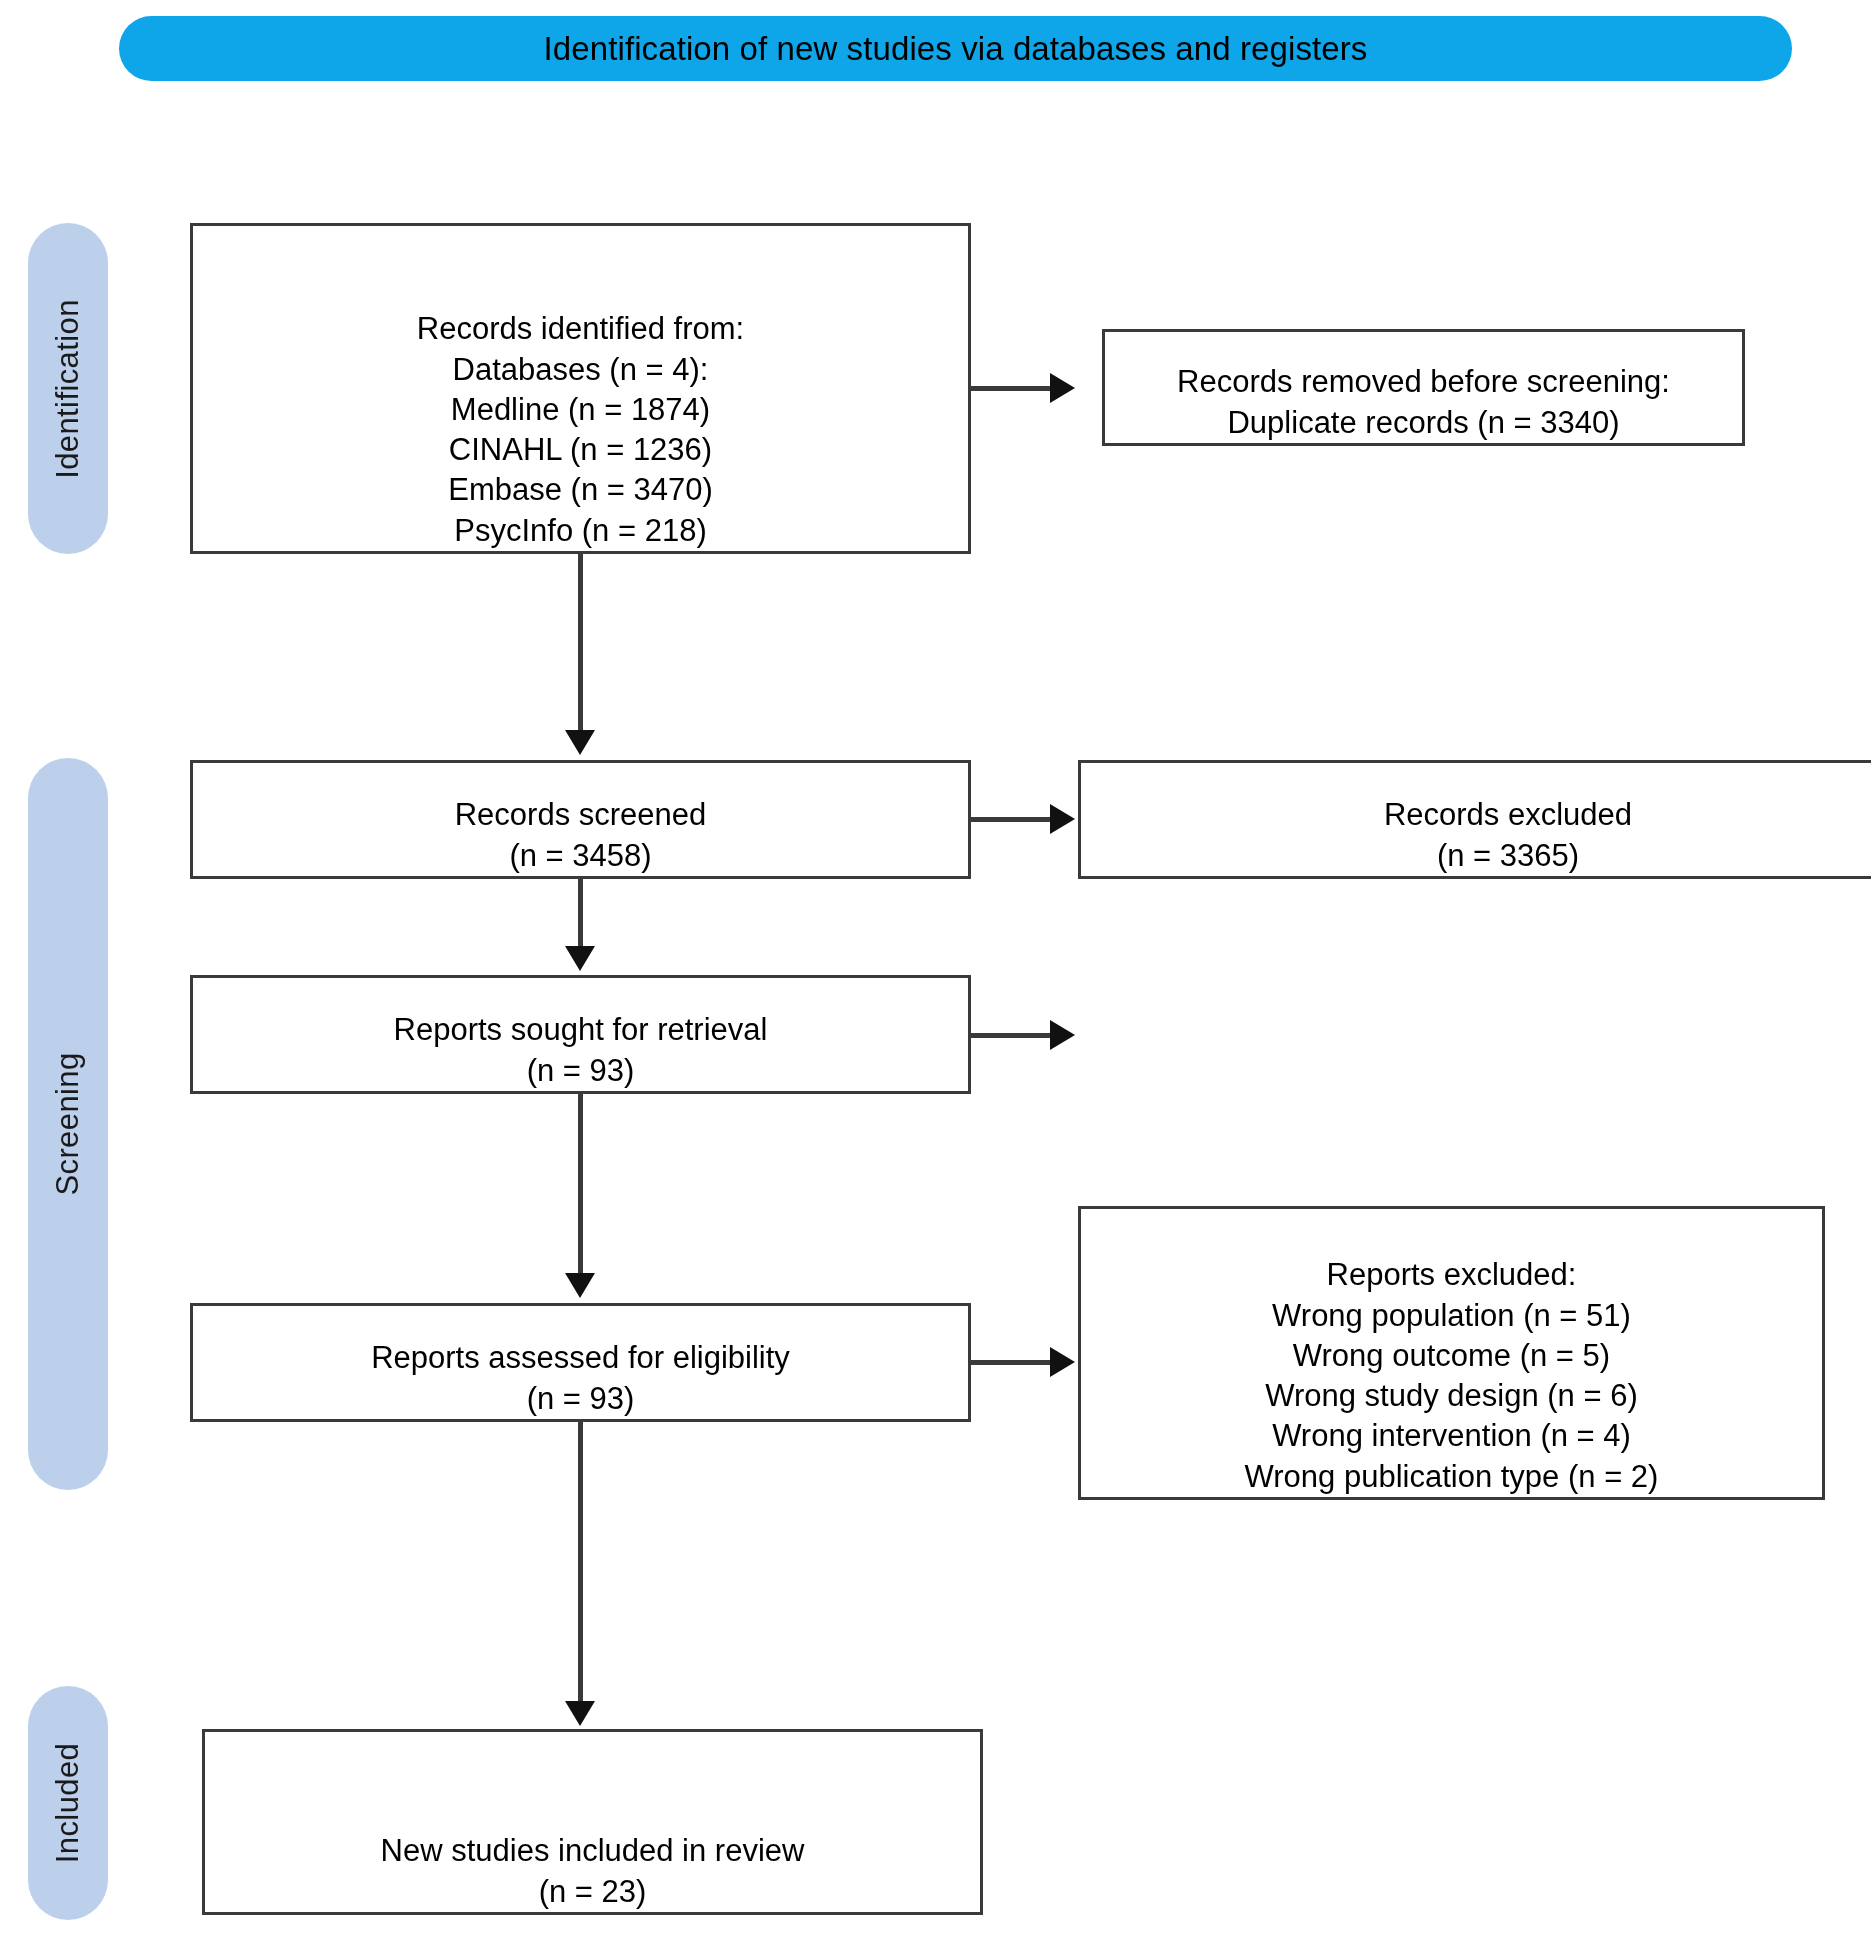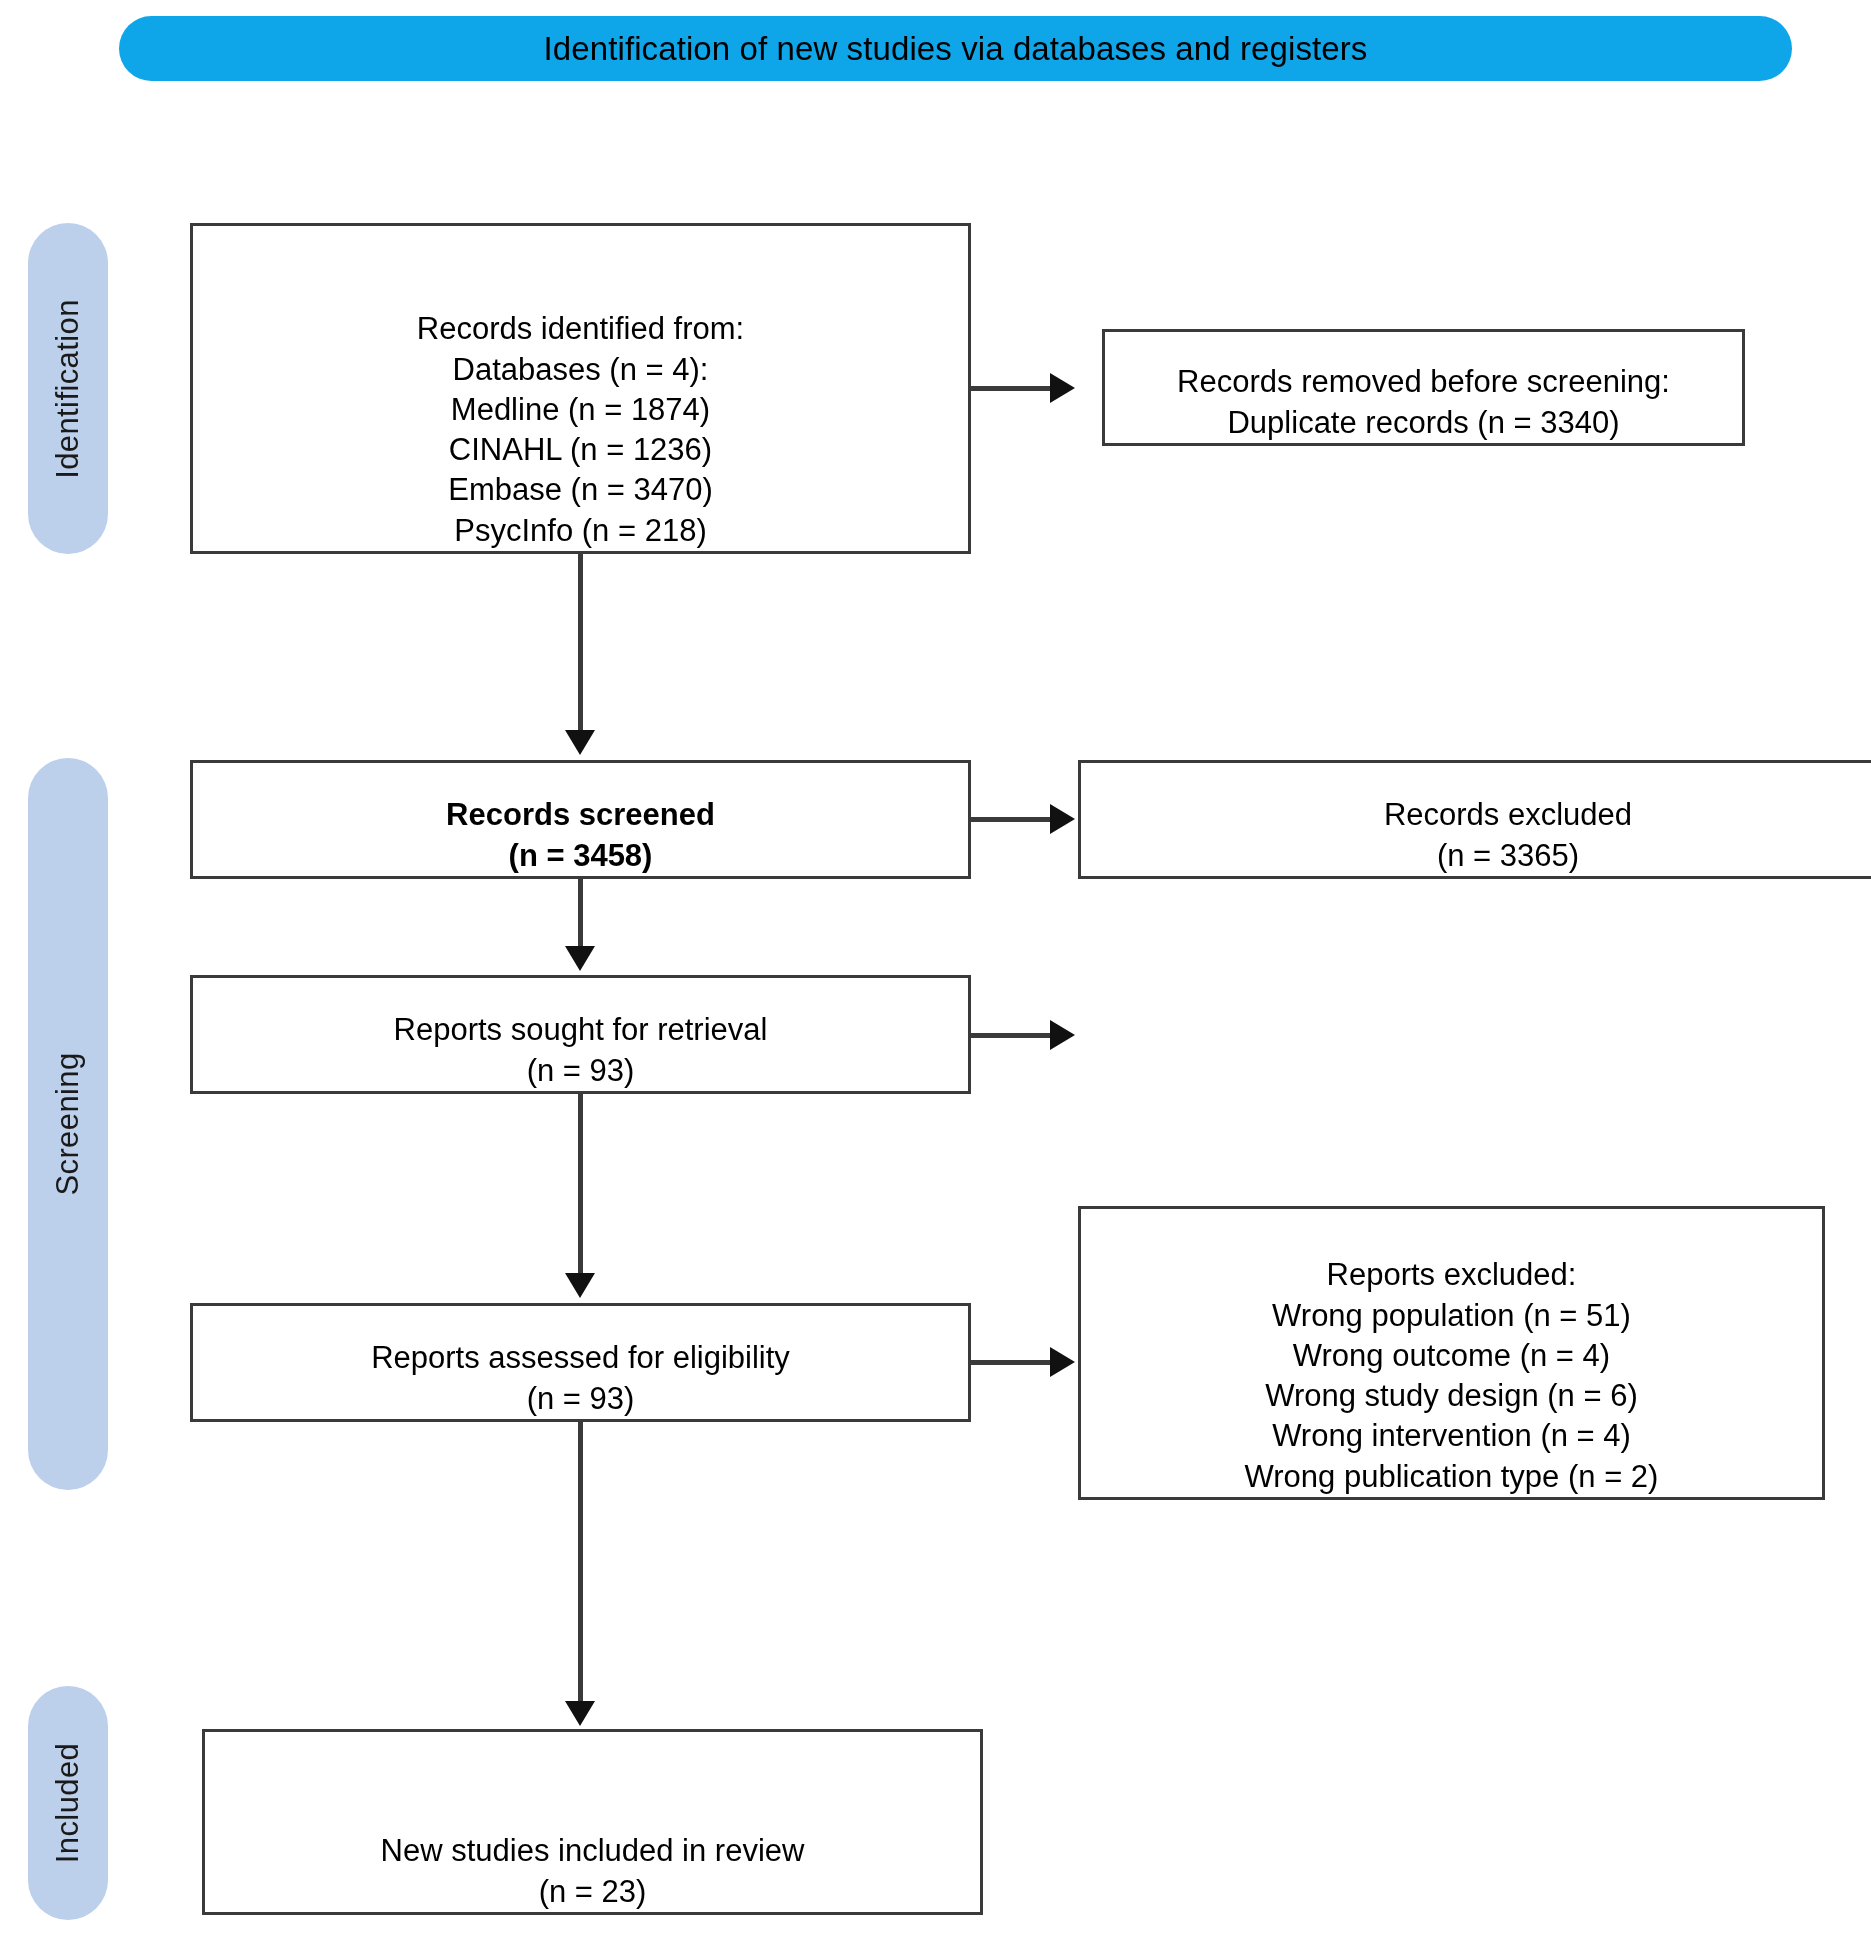--- a/index.html
+++ b/index.html
@@ -76,21 +76,21 @@
   .box-inner {
     font-size: 31px;
     line-height: 1.30;
     color: #000000;
     padding: 0 12px;
   }
   .box-inner .ln { display: block; white-space: nowrap; }
 
   
   #box-identified      { left: 190px;  top: 223px;  width: 781px; height: 331px; }
-  #box-screened        { left: 190px;  top: 760px; width: 781px; height: 119px; font-weight: bold; }
+  #box-screened        { left: 190px;  top: 760px; width: 781px; height: 119px; }
   #box-sought          { left: 190px;  top: 975px; width: 781px; height: 119px; }
   #box-assessed        { left: 190px;  top: 1303px; width: 781px; height: 119px; }
   #box-included        { left: 202px;  top: 1729px; width: 781px; height: 186px; }
 
   
   #box-removed         { left: 1102px; top: 329px;  width: 643px; height: 117px; }
   #box-rec-excluded    { left: 1078px; top: 760px; width: 860px; height: 119px; }
   #box-not-retrieved   { left: 1078px; top: 975px; width: 747px; height: 119px; }
   #box-rep-excluded    { left: 1078px; top: 1206px; width: 747px; height: 294px; }
 
@@ -209,21 +209,21 @@
     <div class="box-inner">
       <span class="ln">Reports assessed for eligibility</span>
       <span class="ln">(n = 93)</span>
     </div>
   </div>
 
   <div class="box" id="box-rep-excluded">
     <div class="box-inner">
       <span class="ln">Reports excluded:</span>
       <span class="ln">Wrong population (n = 51)</span>
-      <span class="ln">Wrong outcome (n = 4)</span>
+      <span class="ln">Wrong outcome (n = 5)</span>
       <span class="ln">Wrong study design (n = 6)</span>
       <span class="ln">Wrong intervention (n = 4)</span>
       <span class="ln">Wrong publication type (n = 2)</span>
     </div>
   </div>
 
   <div class="box" id="box-included">
     <div class="box-inner">
       <span class="ln">New studies included in review</span>
       <span class="ln">(n = 23)</span>

